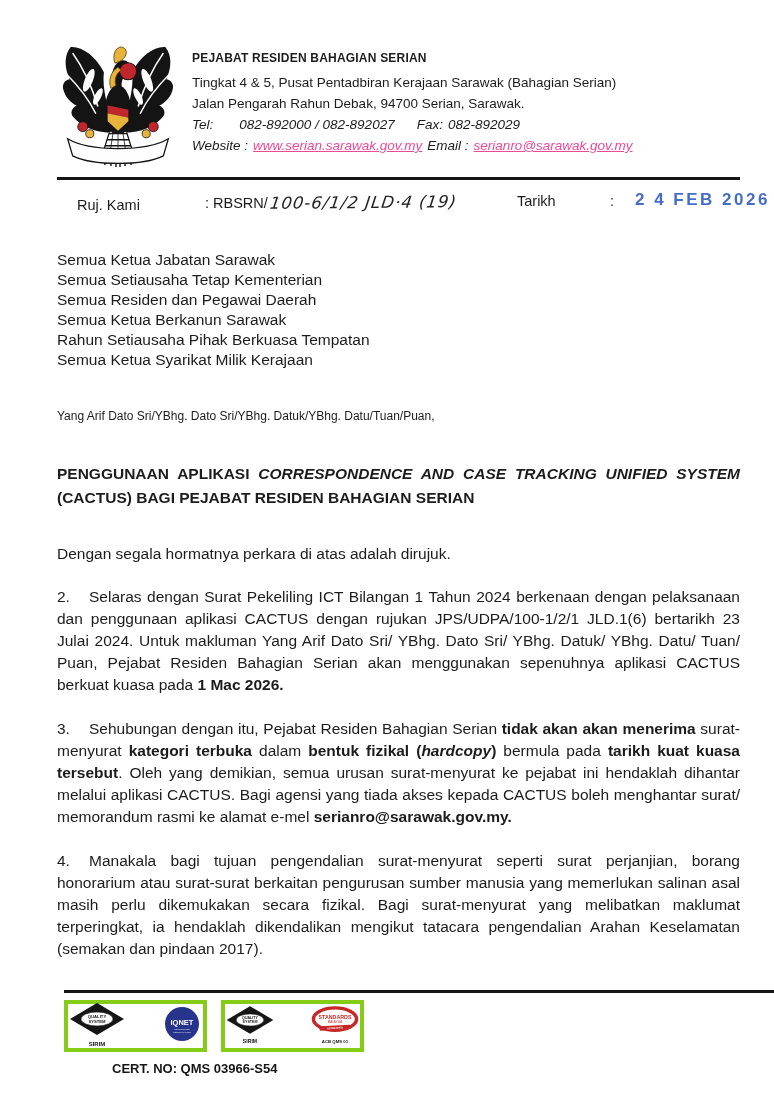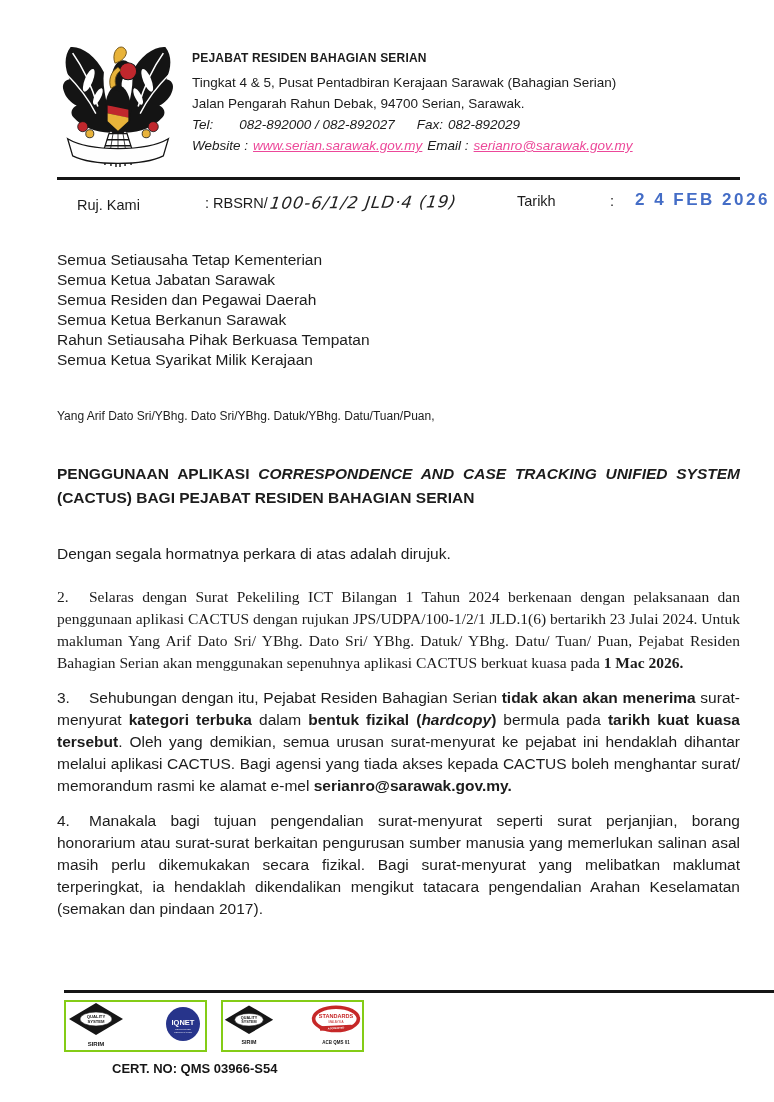--- a/index.html
+++ b/index.html
@@ -38,32 +38,32 @@
     position:absolute; left:578px; top:1px; color:#3b66c4; font-weight:bold;
     font-size:17px; letter-spacing:2.5px; white-space:nowrap; opacity:.95;
   }
 
   
   .recipients { margin-top:27px; font-size:15.5px; line-height:20px; }
   .salutation { margin-top:39px; font-size:12px; }
   .subject { margin-top:39px; font-size:15.5px; font-weight:bold; line-height:23.5px; text-align:justify; }
   .body-par { font-size:15.5px; line-height:22px; text-align:justify; }
   .mt-p1 { margin-top:34px; }
-  .mt-p2 { margin-top:21px;font-family:Liberation Serif, serif; }
-  .mt-p { margin-top:13px; }
+  .mt-p2 { margin-top:21px; }
+  .mt-p { margin-top:22px; }
   .par-num { display:inline-block; width:32px; font-weight:normal; }
   .b { font-weight:bold; }
   .i { font-style:italic; }
 
   
   .footer { position:absolute; left:0; right:0; top:990px; }
   .footer-divider { border-top:3px solid #151515; margin-left:64px; }
   .badge-row { display:flex; gap:14px; margin:7px 0 0 64px; }
   .badge-box {
-    width:143px; height:52px; border:2px solid #84cc16; background:#fff;
+    width:143px; height:52px; border:4px solid #84cc16; background:#fff;
     display:flex; align-items:center; justify-content:space-evenly; padding:0;gap:35px;
   }
   .certified { margin:8px 0 0 112px; font-size:13px; font-weight:bold; line-height:17px; color:#161616; }
 </style>
 </head>
 <body>
 
 <div class="page">
   <div class="content">
 
@@ -135,22 +135,22 @@
 
     <div class="ref-row">
       <span class="ref-label">Ruj. Kami</span>
       <span class="ref-value"><span>: RBSRN/</span><span class="handwritten">100-6/1/2 JLD·4 (19)</span></span>
       <span class="date-label">Tarikh</span>
       <span class="date-colon">:</span>
       <span class="date-stamp">2 4 FEB 2026</span>
     </div>
 
     <div class="recipients">
+      <div>Semua Ketua Jabatan Sarawak</div>
       <div>Semua Setiausaha Tetap Kementerian</div>
-      <div>Semua Ketua Jabatan Sarawak</div>
       <div>Semua Residen dan Pegawai Daerah</div>
       <div>Semua Ketua Berkanun Sarawak</div>
       <div>Rahun Setiausaha Pihak Berkuasa Tempatan</div>
       <div>Semua Ketua Syarikat Milik Kerajaan</div>
     </div>
 
     <div class="salutation">Yang Arif Dato Sri/YBhg. Dato Sri/YBhg. Datuk/YBhg. Datu/Tuan/Puan,</div>
 
     <div class="subject"><span class="b">PENGGUNAAN APLIKASI </span><span class="b i">CORRESPONDENCE AND CASE TRACKING UNIFIED SYSTEM</span><span class="b"> (CACTUS) BAGI PEJABAT RESIDEN BAHAGIAN SERIAN</span></div>
 

